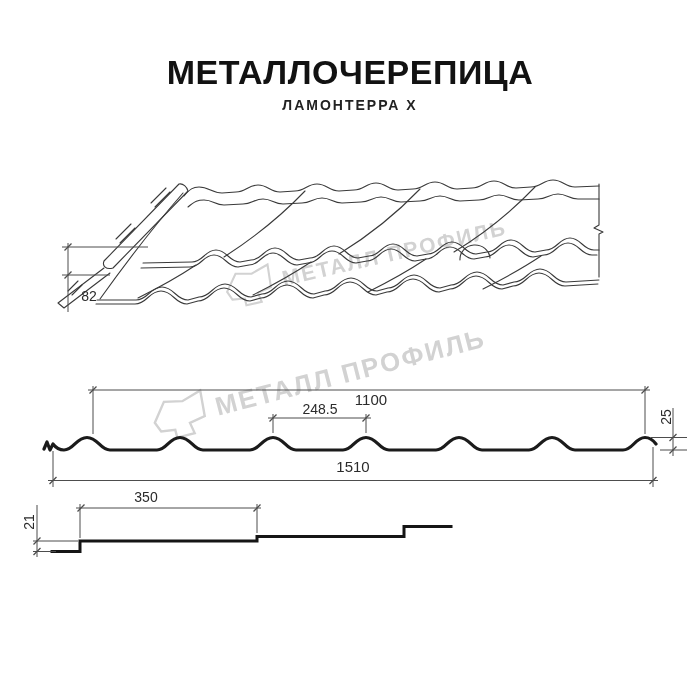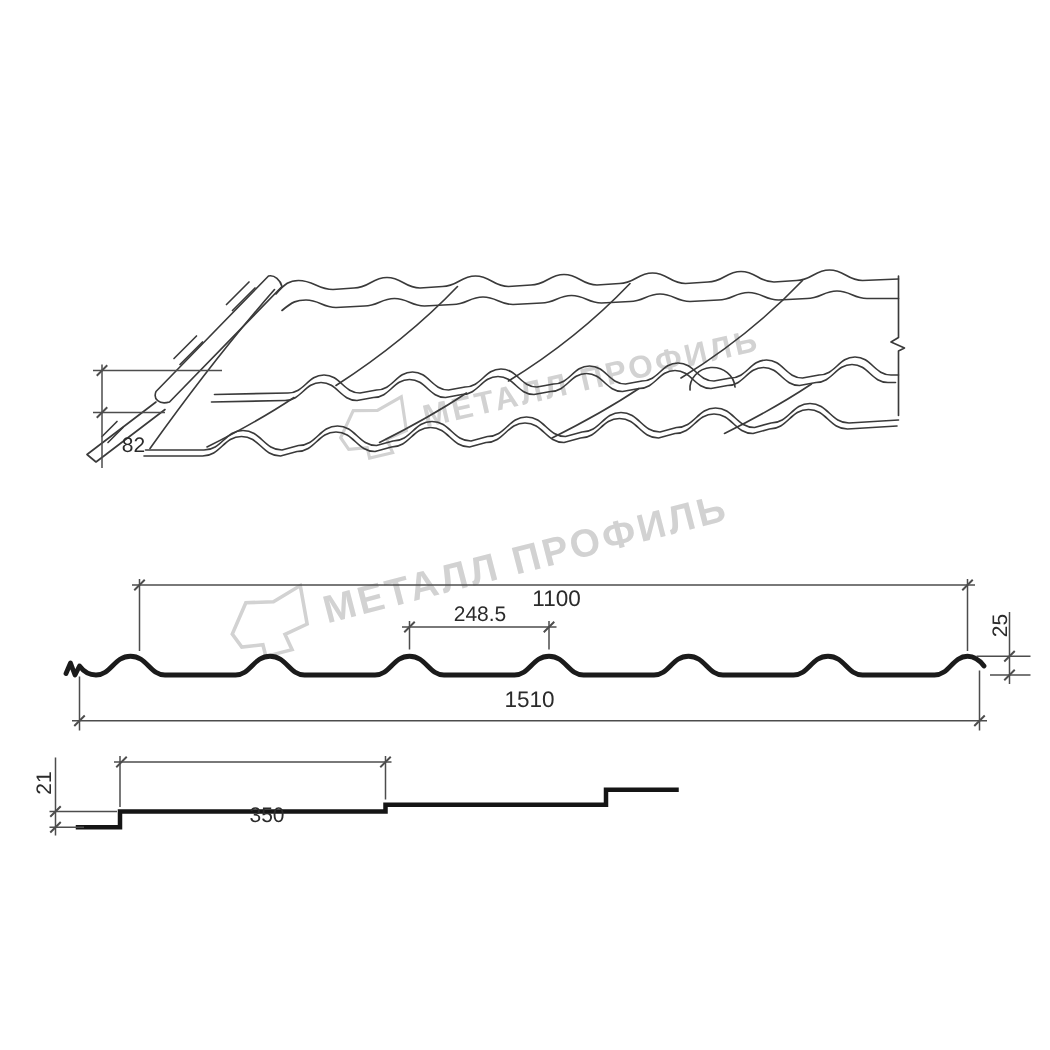--- a/index.html
+++ b/index.html
@@ -28,28 +28,30 @@
   svg.lineart{position:absolute;left:0;top:0;z-index:2;pointer-events:none;}
   
   .dim{
     position:absolute;z-index:3;color:#2b2b2b;font-size:14px;text-align:center;line-height:1;
   }
   .dim.rot{transform:rotate(-90deg);}
   .d-1100{left:341px;top:392px;width:60px;font-size:15px;}
   .d-1833{left:290px;top:402px;width:60px;}
   .d-25{left:652px;top:410px;width:28px;}
   .d-1190{left:323px;top:459px;width:60px;font-size:15px;}
-  .d-350{left:153px;top:490px;width:50px;margin-top:46px;}
+  .d-350{left:121px;top:490px;width:50px;}
   .d-21{left:15px;top:515px;width:28px;}
   .d-46{left:74px;top:289px;width:30px;}
 </style>
 </head>
 <body>
 
 <div class="header">
+  <div class="title">МЕТАЛЛОЧЕРЕПИЦА</div>
+  <div class="subtitle">ЛАМОНТЕРРА Х</div>
 </div>
 
 <div class="watermark wm-1">
   <svg width="56" height="42" viewBox="0 0 60 48">
     <polygon points="4,24 18,6 36,10 56,4 54,30 38,33 40,44 22,44 22,36 8,34" fill="none" stroke="#d2d2d2" stroke-width="2.4"></polygon>
   </svg>
   <span>МЕТАЛЛ ПРОФИЛЬ</span>
 </div>
 <div class="watermark wm-2">
   <svg width="62" height="48" viewBox="0 0 60 48">

